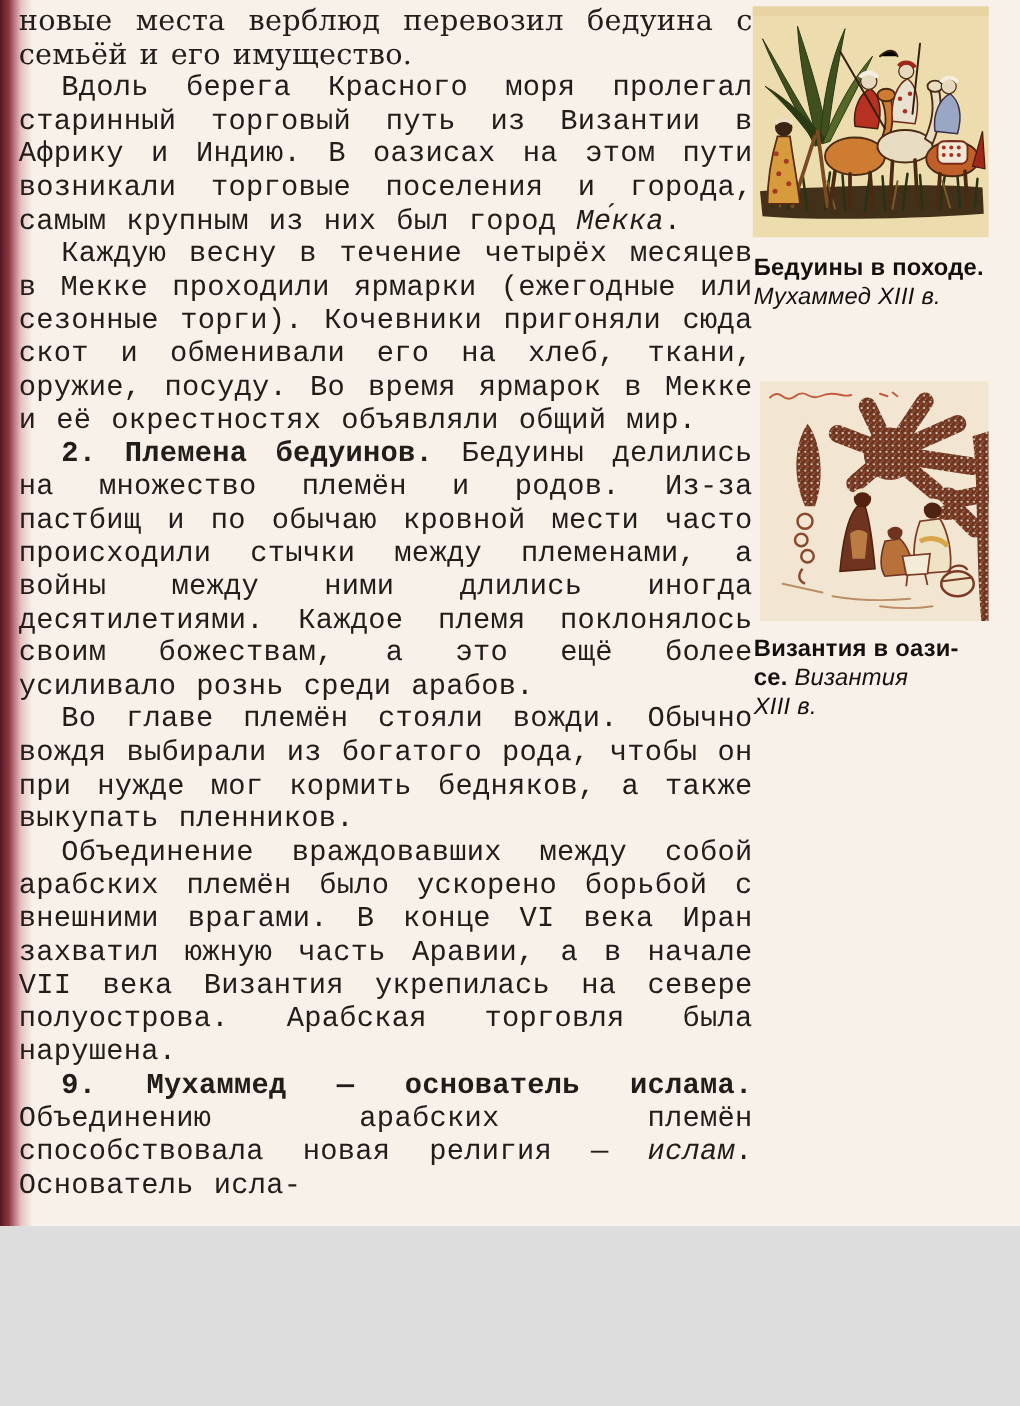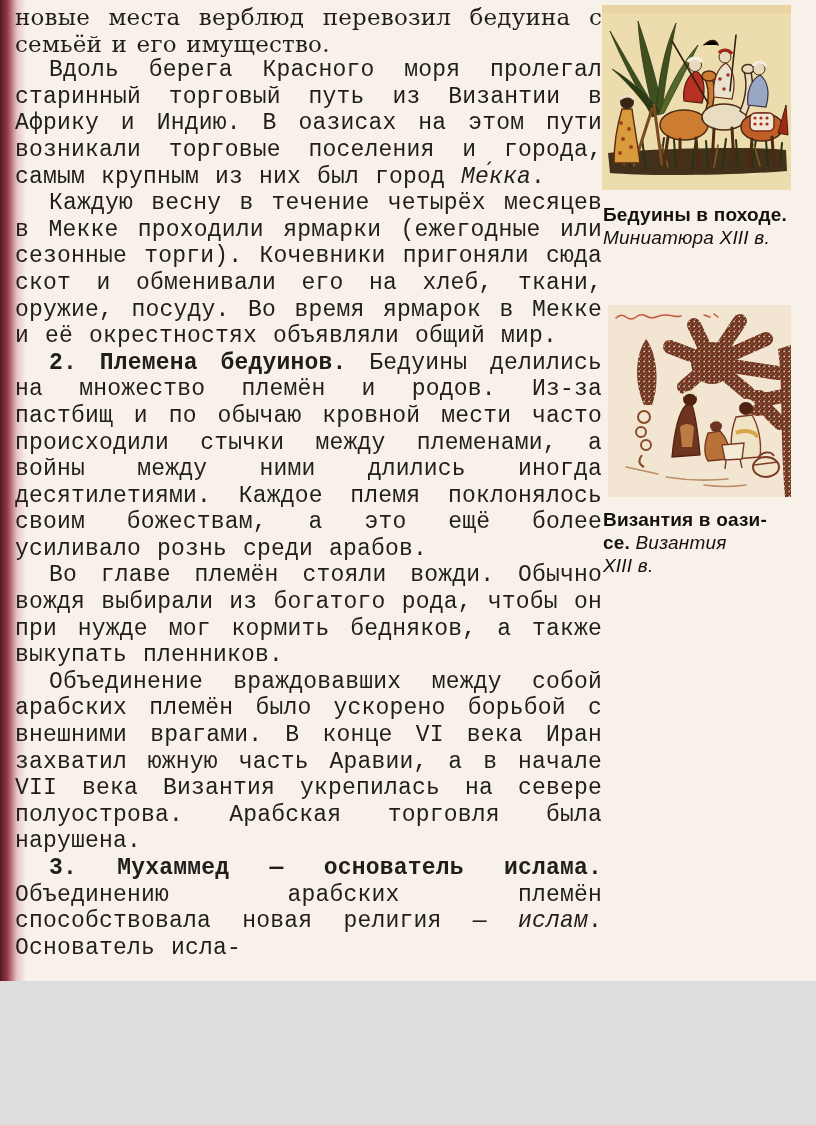--- a/index.html
+++ b/index.html
@@ -52,21 +52,21 @@
 <div class="page">
   <div class="spine"></div>
 
   <div class="text-col">
       <p class=""><span class="seg-n">новые места верблюд перевозил бедуина с семьёй и его имущество.</span></p>
       <p class="ind"><span class="seg-n">Вдоль берега Красного моря пролегал старинный торговый путь из Византии в Африку и Индию. В оазисах на этом пути возникали торговые поселения и города, самым крупным из них был город </span><span class="seg-i">Ме́кка</span><span class="seg-n">.</span></p>
       <p class="ind"><span class="seg-n">Каждую весну в течение четырёх месяцев в Мекке проходили ярмарки (ежегодные или сезонные торги). Кочевники пригоняли сюда скот и обменивали его на хлеб, ткани, оружие, посуду. Во время ярмарок в Мекке и её окрестностях объявляли общий мир.</span></p>
       <p class="ind"><span class="seg-b">2. Племена бедуинов. </span><span class="seg-n">Бедуины делились на множество племён и родов. Из-за пастбищ и по обычаю кровной мести часто происходили стычки между племенами, а войны между ними длились иногда десятилетиями. Каждое племя поклонялось своим божествам, а это ещё более усиливало рознь среди арабов.</span></p>
       <p class="ind"><span class="seg-n">Во главе племён стояли вожди. Обычно вождя выбирали из богатого рода, чтобы он при нужде мог кормить бедняков, а также выкупать пленников.</span></p>
       <p class="ind"><span class="seg-n">Объединение враждовавших между собой арабских племён было ускорено борьбой с внешними врагами. В конце VI века Иран захватил южную часть Аравии, а в начале VII века Византия укрепилась на севере полуострова. Арабская торговля была нарушена.</span></p>
-      <p class="ind"><span class="seg-b">3. Мухаммед — основатель ислама. </span><span class="seg-n">Объединению арабских племён способствовала новая религия — </span><span class="seg-i">ислам</span><span class="seg-n">. Основатель исла-</span></p>
+      <p class="ind"><span class="seg-b">9. Мухаммед — основатель ислама. </span><span class="seg-n">Объединению арабских племён способствовала новая религия — </span><span class="seg-i">ислам</span><span class="seg-n">. Основатель исла-</span></p>
     </div>
 
   <div class="sidebar">
 
     <div class="fig fig1">
       <svg width="189" height="185" viewBox="0 0 189 185">
         <rect width="189" height="185" fill="#eddcae"></rect>
         <rect width="189" height="8" fill="#e4d09c" opacity="0.7"></rect>
 
         <path d="M6 148 C 40 144,150 141,184 145 L185 166 C 120 171, 40 171, 8 168 Z" fill="#42301a"></path>
@@ -165,21 +165,21 @@
 
         <g stroke="#33200f" stroke-width="1.6" stroke-linecap="round">
           <path d="M70 36 L106 98"></path>
             <path d="M102 40 C108 34 114 34 116 40"></path>
             <path d="M134 30 L128 86"></path>
         </g>
       </svg>
     </div>
     <div class="caption cap1">
         <div class="cap-line"><span class="seg-b">Бедуины в походе.</span></div>
-        <div class="cap-line"><span class="seg-i">Миниатюра XIII в.</span></div>
+        <div class="cap-line"><span class="seg-i">Мухаммед XIII в.</span></div>
       </div>
 
     <div class="fig fig2">
       <svg width="183" height="192" viewBox="0 0 183 192">
         <defs>
           <pattern id="sp2" patternUnits="userSpaceOnUse" width="5" height="5">
             <rect width="5" height="5" fill="#6e3420"></rect>
             <circle cx="1.2" cy="1.4" r="0.9" fill="#f2e6d2" opacity="0.85"></circle>
             <circle cx="3.6" cy="3.2" r="0.8" fill="#a05636" opacity="0.9"></circle>
             <circle cx="2.4" cy="4.5" r="0.5" fill="#f2e6d2" opacity="0.6"></circle>

